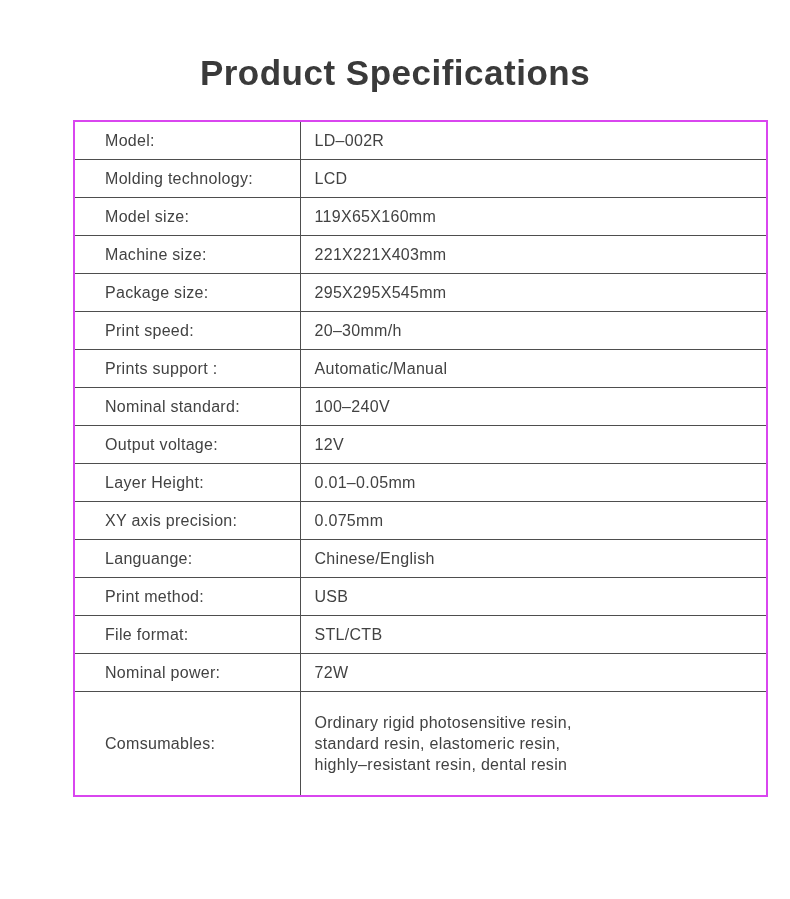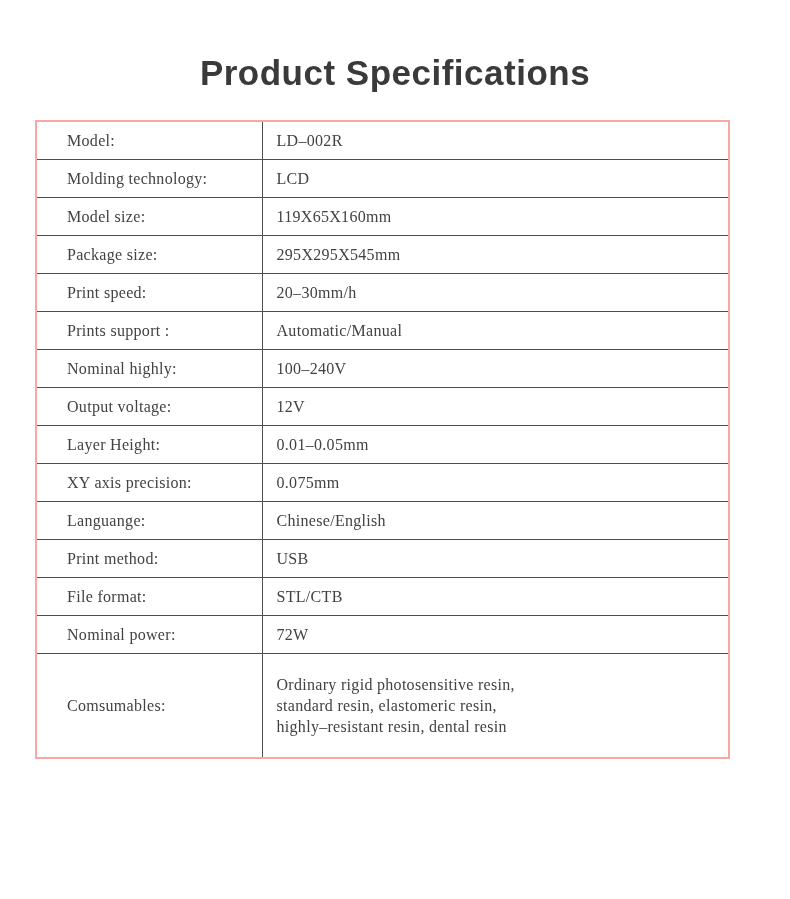--- a/index.html
+++ b/index.html
@@ -20,24 +20,23 @@
     line-height: 42px;
     text-align: center;
     font-size: 35px;
     font-weight: 700;
     letter-spacing: 0.5px;
     color: #3a3a3a;
   }
   .spec-table {
     border-collapse: collapse;
     table-layout: fixed;
-    margin: 26px 0 0 35px;
+    margin: 26px 0 0 73px;
     width: 693px;
-    border: 2px solid #fca5a5;
-    font-family: Liberation Serif, serif;
+    border: 2px solid #d946ef;
   }
   .col-label { width: 226px; }
   .col-value { width: 467px; }
   .spec-table td {
     border: 1px solid #4e4e4e;
     font-size: 16px;
     letter-spacing: 0.3px;
     color: #424242;
     vertical-align: middle;
     padding: 0;
@@ -68,33 +67,37 @@
     </tr>
     <tr class="row-regular">
       <td class="cell-label">Molding technology:</td>
       <td class="cell-value">LCD</td>
     </tr>
     <tr class="row-regular">
       <td class="cell-label">Model size:</td>
       <td class="cell-value">119X65X160mm</td>
     </tr>
     <tr class="row-regular">
+      <td class="cell-label">Machine size:</td>
+      <td class="cell-value">221X221X403mm</td>
+    </tr>
+    <tr class="row-regular">
       <td class="cell-label">Package size:</td>
       <td class="cell-value">295X295X545mm</td>
     </tr>
     <tr class="row-regular">
       <td class="cell-label">Print speed:</td>
       <td class="cell-value">20–30mm/h</td>
     </tr>
     <tr class="row-regular">
       <td class="cell-label">Prints support :</td>
       <td class="cell-value">Automatic/Manual</td>
     </tr>
     <tr class="row-regular">
-      <td class="cell-label">Nominal highly:</td>
+      <td class="cell-label">Nominal standard:</td>
       <td class="cell-value">100–240V</td>
     </tr>
     <tr class="row-regular">
       <td class="cell-label">Output voltage:</td>
       <td class="cell-value">12V</td>
     </tr>
     <tr class="row-regular">
       <td class="cell-label">Layer Height:</td>
       <td class="cell-value">0.01–0.05mm</td>
     </tr>

